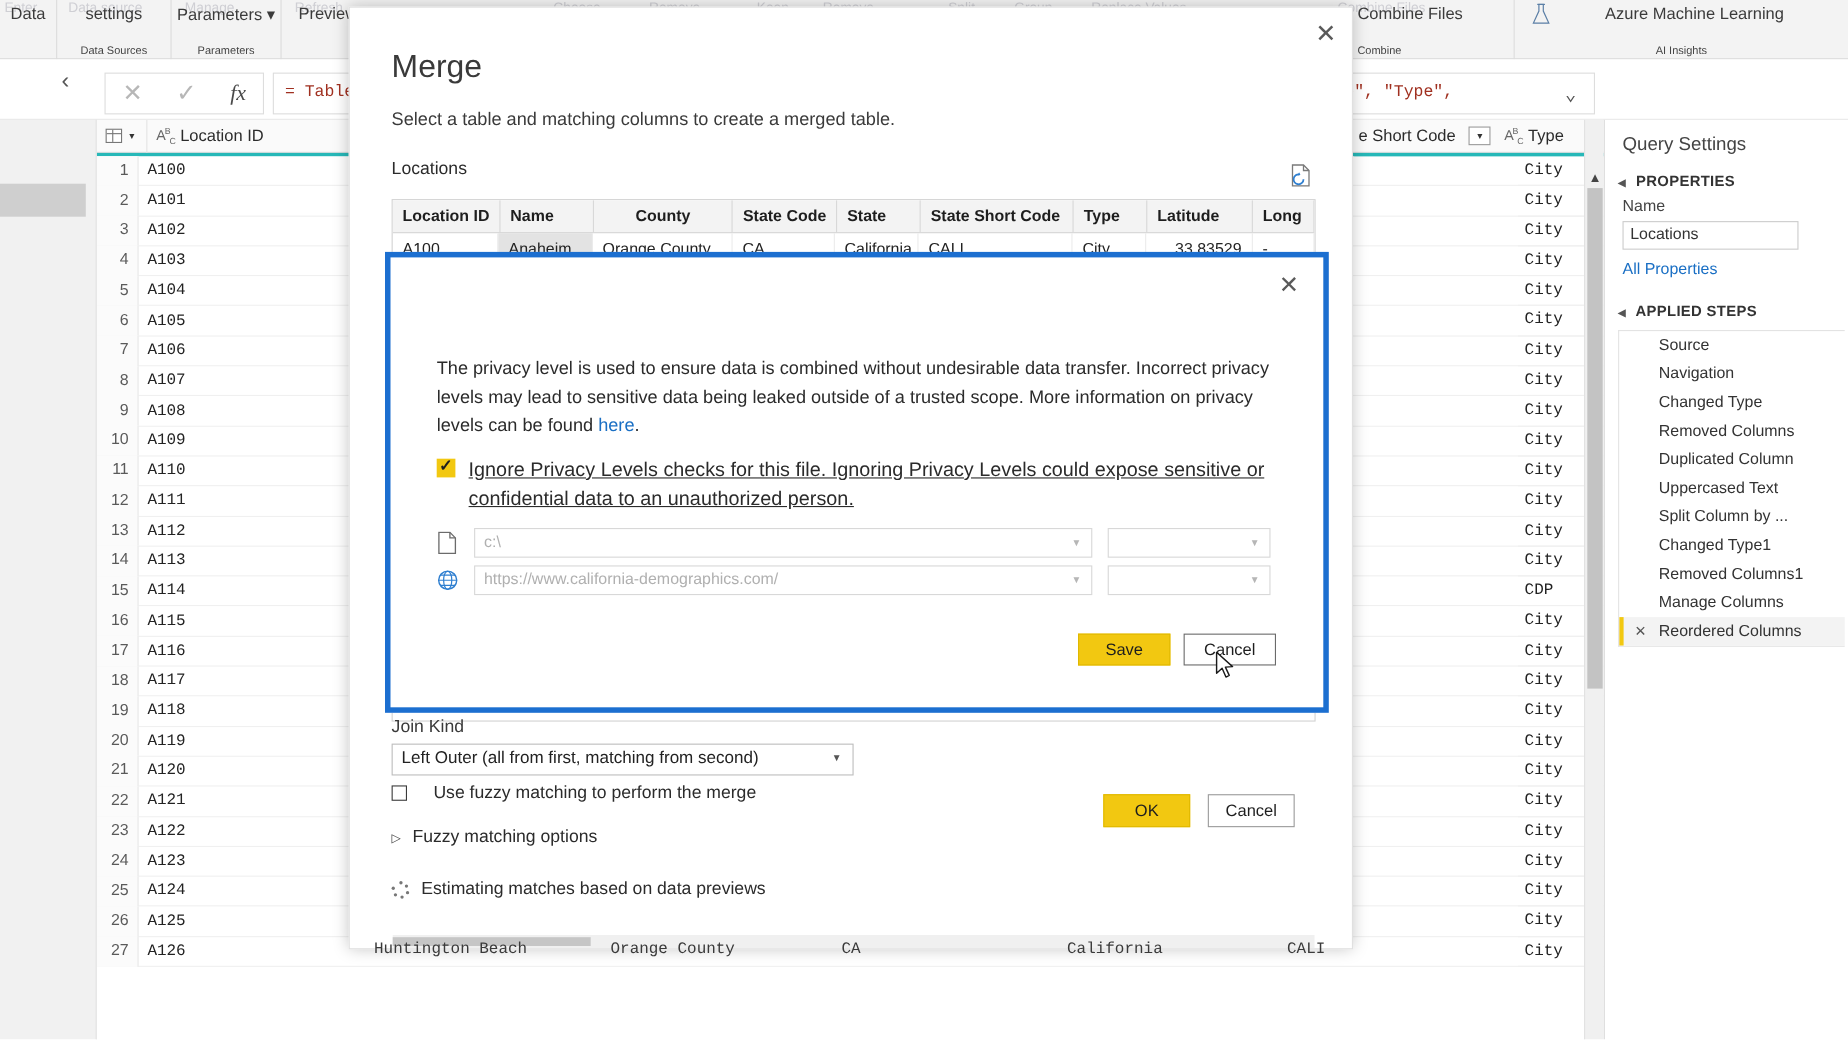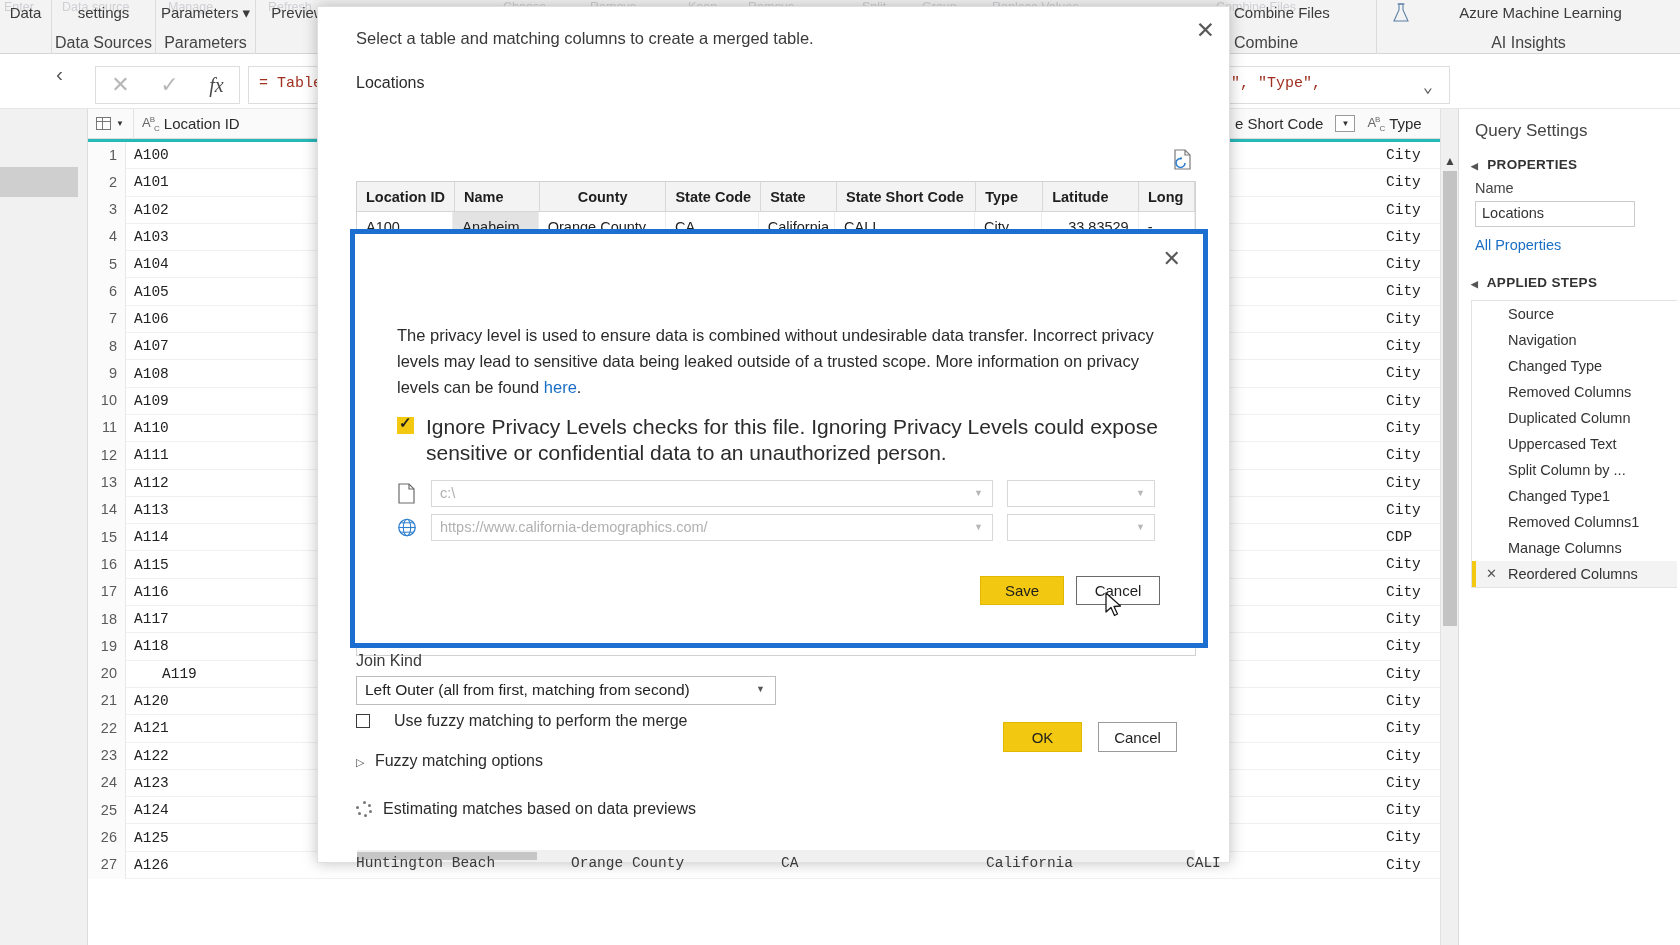--- a/index.html
+++ b/index.html
@@ -20,21 +20,21 @@
     position: absolute; top: 0; height: 54px;
     border-right: 1px solid #dcdcdc;
     text-align: center;
   }
   .rib-top {
     font-size: 15px; color: #3b3b3b; white-space: nowrap;
     padding-top: 4px;
   }
   .rib-cap {
     position: absolute; bottom: 2px; left: 0; right: 0;
-    font-size: 16px; color: #444; white-space: nowrap;
+    font-size: 10px; color: #444; white-space: nowrap;
   }
 
   .rib-upper-strip {
     position:absolute; top:0; left:0; width:1680px; height:16px;
     overflow:hidden;
   }
   .rib-upper-strip span {
     position:absolute; font-size:12.5px; color:#cfcfd4; white-space:nowrap;
   }
 
@@ -281,21 +281,21 @@
     display:flex; gap:12px;
   }
   .yellow-cb {
     width:17px; height:17px; background:#f2c811; flex:0 0 auto;
     position:relative; margin-top:3px;
   }
   .yellow-cb::after {
     content:"✓"; position:absolute; left:2px; top:-3px;
     font-size:15px; color:#1e1e1e; font-weight:bold;
   }
-  .priv-check-txt { font-size:21px; line-height:26px; color:#2b2b2b; }
+  .priv-check-txt { font-size:18px; line-height:26px; color:#2b2b2b;text-decoration:underline; }
 
   .src-row {
     position:absolute; left:42px; display:flex; align-items:center; gap:14px;
   }
   .src-row.r1 { top:246px; }
   .src-row.r2 { top:280px; }
   .src-ico { width:20px; height:21px; flex:0 0 auto; }
   .src-input {
     width:562px; height:27px; border:1px solid #d8d8d8; background:#fff;
     position:relative; font-size:14.5px; color:#b0b0b0;
@@ -482,21 +482,21 @@
         <div class="grid-row">
           <div class="rownum">18</div>
           <div class="cell" style="width: 205px;">A117</div>
         </div>
         <div class="grid-row">
           <div class="rownum">19</div>
           <div class="cell" style="width: 205px;">A118</div>
         </div>
         <div class="grid-row">
           <div class="rownum">20</div>
-          <div class="cell" style="width: 205px; margin-left: 28px;">A119</div>
+          <div class="cell" style="width: 205px;">A119</div>
         </div>
         <div class="grid-row">
           <div class="rownum">21</div>
           <div class="cell" style="width: 205px;">A120</div>
         </div>
         <div class="grid-row">
           <div class="rownum">22</div>
           <div class="cell" style="width: 205px;">A121</div>
         </div>
         <div class="grid-row">
@@ -587,20 +587,21 @@
         <div class="step"><span>Split Column by ...</span></div>
         <div class="step"><span>Changed Type1</span></div>
         <div class="step"><span>Removed Columns1</span></div>
         <div class="step"><span>Manage Columns</span></div>
         <div class="step active"><span class="xico">✕</span><span>Reordered Columns</span></div>
       </div>
   </div>
 
   <div class="merge-dlg">
     <div class="dlg-x">✕</div>
+    <div class="merge-title">Merge</div>
     <div class="merge-sub">Select a table and matching columns to create a merged table.</div>
     <div class="merge-tablelabel">Locations</div>
 
     <svg class="refresh-ico" viewBox="0 0 26 26">
       <path d="M4 3 h10 l5 5 v14 h-15 z" fill="#fff" stroke="#7a7a7a" stroke-width="1.2"></path>
       <path d="M14 3 v5 h5" fill="none" stroke="#7a7a7a" stroke-width="1.2"></path>
       <path d="M14 16 a4.5 4.5 0 1 1 -3.6 -4.4" fill="none" stroke="#2f7fd0" stroke-width="1.6"></path>
       <path d="M10 9.6 l1.2 2.4 l-2.6 .6 z" fill="#2f7fd0"></path>
     </svg>
 
@@ -708,21 +709,21 @@
           <span style="font-size:14.5px;color:#333;padding:4px 8px;display:block;"></span>
           <span class="ar">▼</span>
         </div>
       </div>
 
       <button class="btn-save">Save</button>
       <button class="btn-cancel-priv">Cancel</button>
     </div>
   </div>
 
-  <div style="position:absolute;left:340px;top:855px;display:flex;font-family:'Liberation Mono',monospace;font-size:14.5px;color:#3a3a3a;margin-left:16px;">
+  <div style="position:absolute;left:340px;top:855px;display:flex;font-family:'Liberation Mono',monospace;font-size:14.5px;color:#3a3a3a;">
     <span style="width:215px;">Huntington Beach</span>
     <span style="width:210px;">Orange County</span>
     <span style="width:205px;">CA</span>
     <span style="width:200px;">California</span>
     <span style="width:120px;">CALI</span>
   </div>
 
   <svg class="cursor" viewBox="0 0 20 28">
     <path d="M2 1 L2 20 L7 15.5 L10.5 23.5 L13.5 22 L10 14.5 L16.5 14 Z" fill="#fff" stroke="#1a1a1a" stroke-width="1.3" stroke-linejoin="round"></path>
   </svg>

